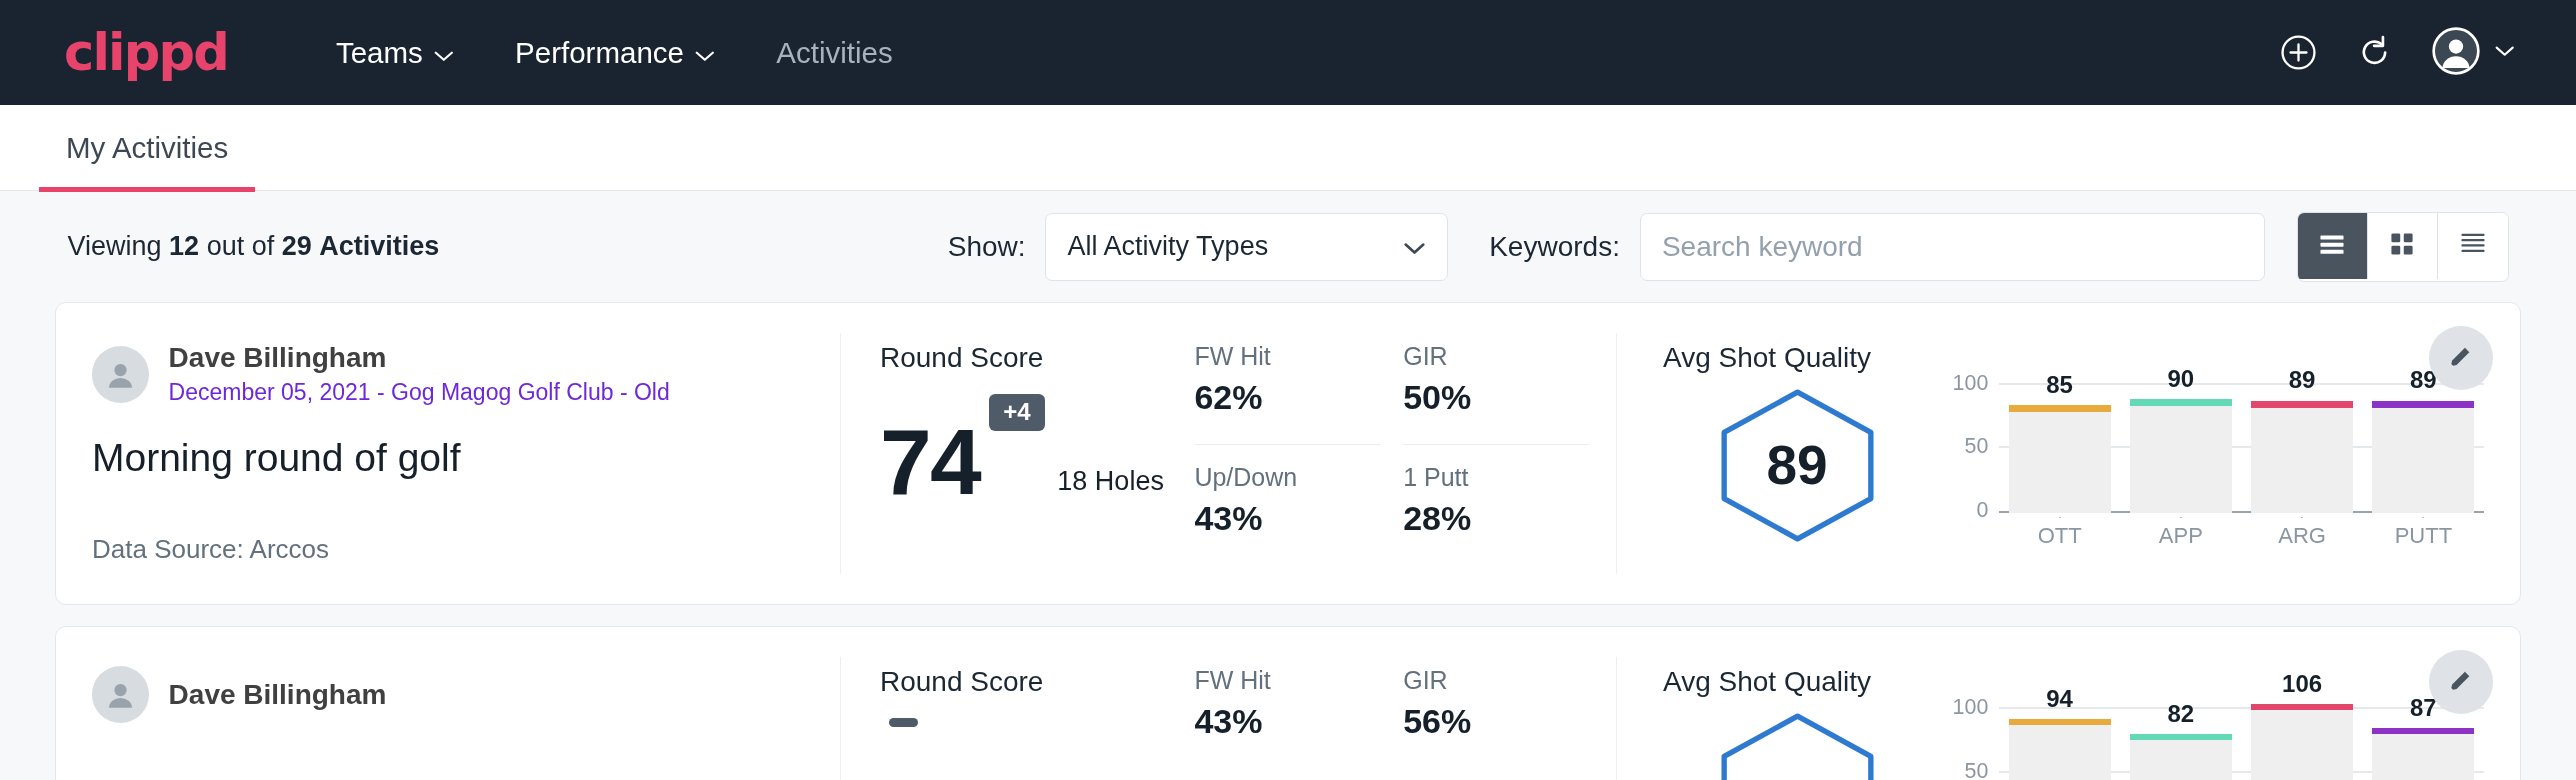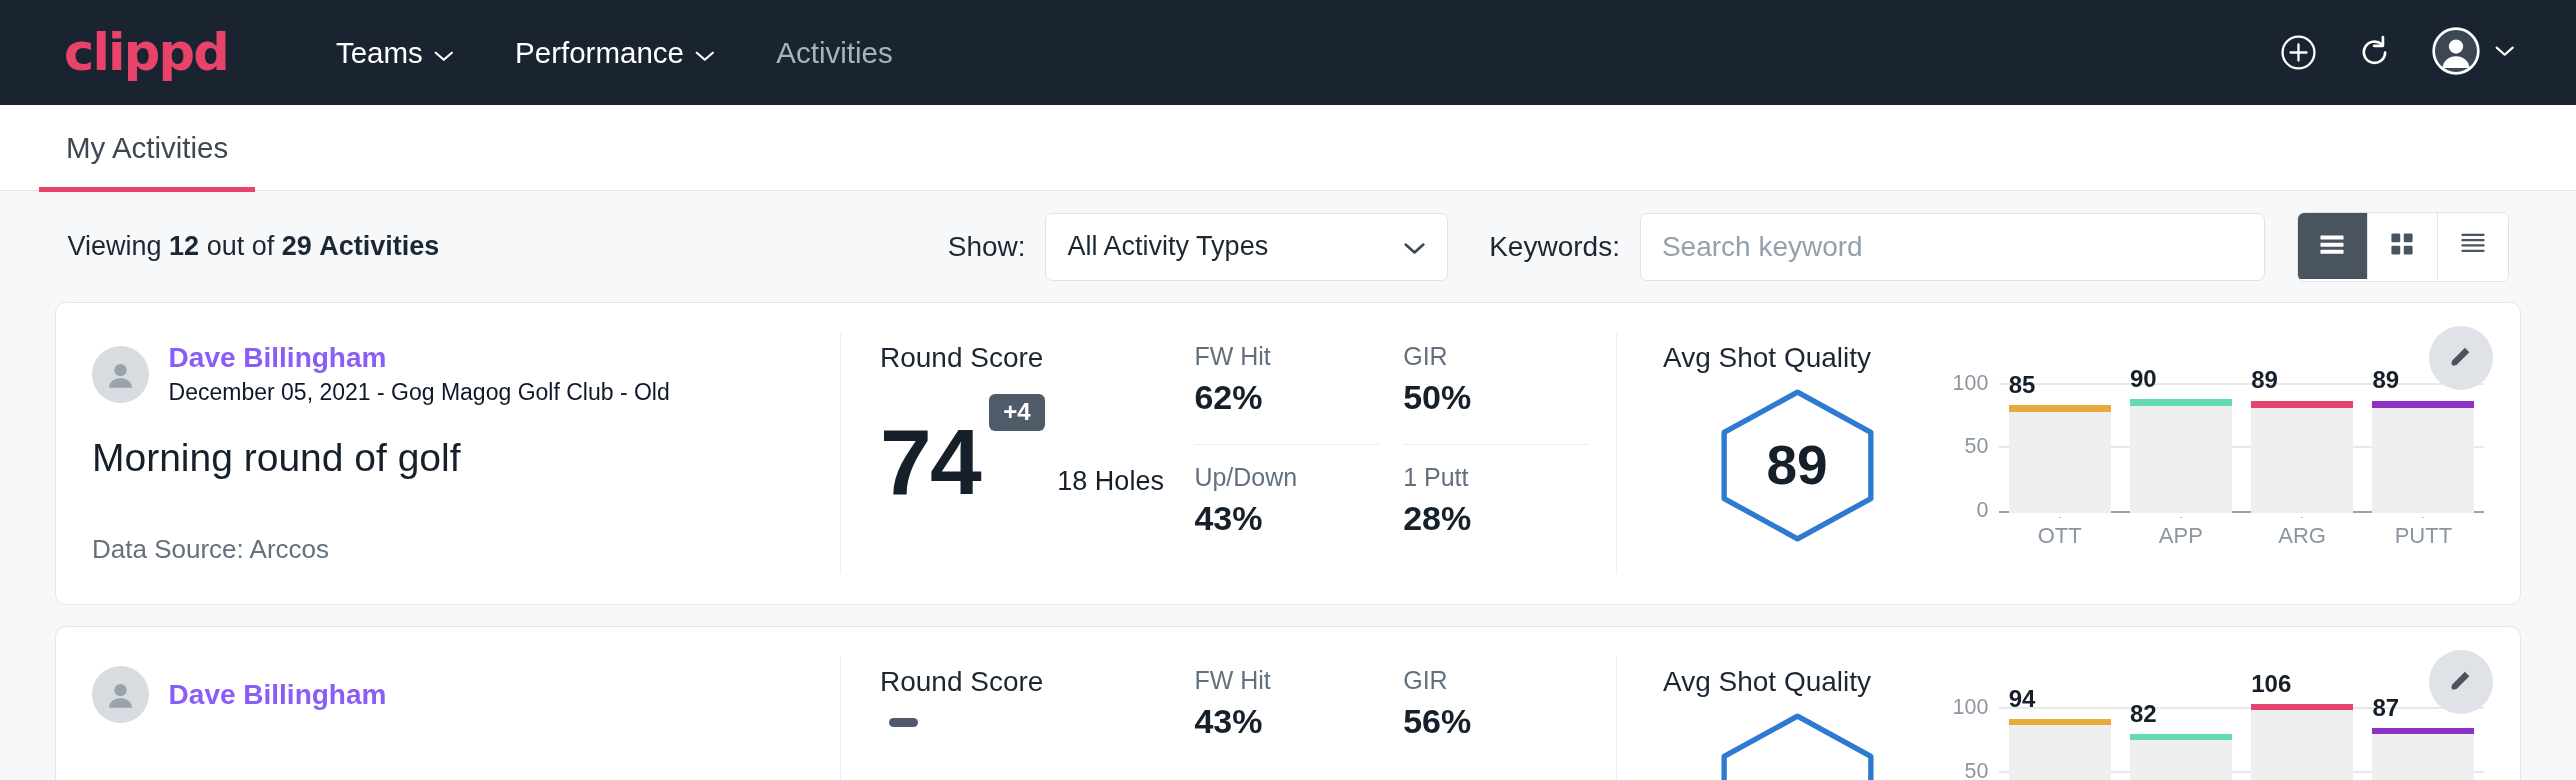--- a/index.html
+++ b/index.html
@@ -166,22 +166,22 @@
     flex-direction: column;
   }
   .who { display: flex; align-items: center; gap: 19.6px; }
   .ava {
     width: 57px; height: 57px; border-radius: 50%;
     background: #d7dce1;
     display: flex; align-items: center; justify-content: center;
     flex: 0 0 57px;
   }
   .whotext { display: flex; flex-direction: column; gap: 5.4px; }
-  .pname { font-size: 28px; font-weight: 700; color: #8b5cf6; }
-  .pmeta { font-size: 23px; color: #0f172a; }
+  .pname { font-size: 28px; font-weight: 700; color: #404040; }
+  .pmeta { font-size: 23px; color: #6d28d9; }
   .ctitle {
     font-size: 39px;
     color: #16202b;
     margin-top: 30px;
   }
   .csource {
     font-size: 26px;
     color: #63707d;
     margin-top: auto;
     padding-top: 30px;
@@ -255,21 +255,21 @@
   .yaxis {
     position: relative;
     font-size: 21.4px;
     color: #8b96a1;
   }
   .ytick { position: absolute; right: 10.7px; transform: translateY(-50%); }
   .plot { position: relative; border-left: 0; }
   .gridline { position: absolute; left: 0; right: 0; height: 1.8px; background: #e6e9ec; }
   .baseline { position: absolute; left: 0; right: 0; bottom: 0; height: 2.7px; background: #9aa4ae; }
   .bars { position: absolute; inset: 0; display: flex; align-items: flex-end; justify-content: space-around; }
-  .barcell { width: 21%; display: flex; flex-direction: column; justify-content: flex-end; height: 100%; position: relative; }
+  .barcell { width: 21%; display: flex; flex-direction: column; align-items: center; justify-content: flex-end; height: 100%; position: relative; }
   .barlabelv {
     position: absolute;
     font-size: 24px; font-weight: 700; color: #16202b;
     white-space: nowrap;
   }
   .bar { width: 100%; background: #efefef; position: relative; }
   .barcap { position: absolute; top: 0; left: 0; right: 0; height: 6.2px; }
   .xaxis { display: flex; justify-content: space-around; padding-top: 3.6px; }
   .xcell { width: 21%; display: flex; flex-direction: column; align-items: center; }
   .xtickmark { width: 1.8px; height: 11.6px; background: #b9c1c9; }

